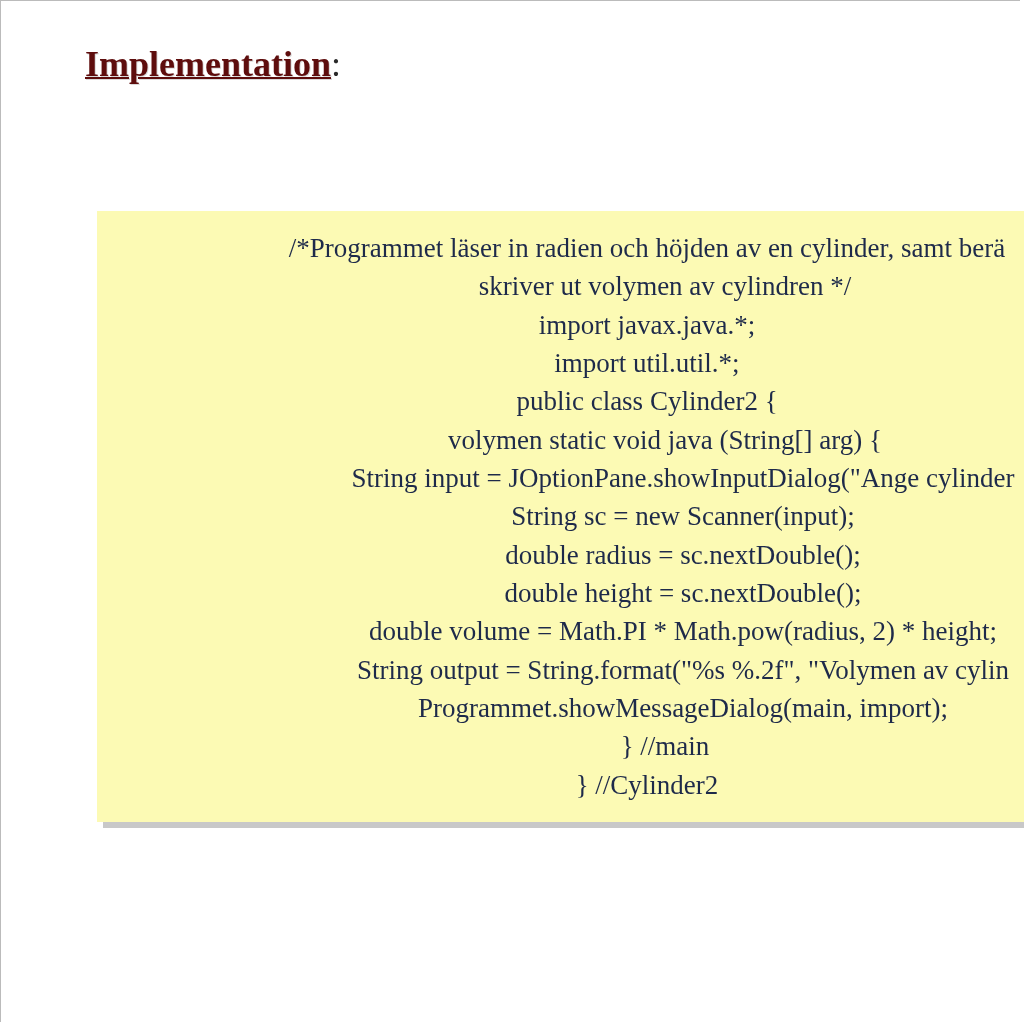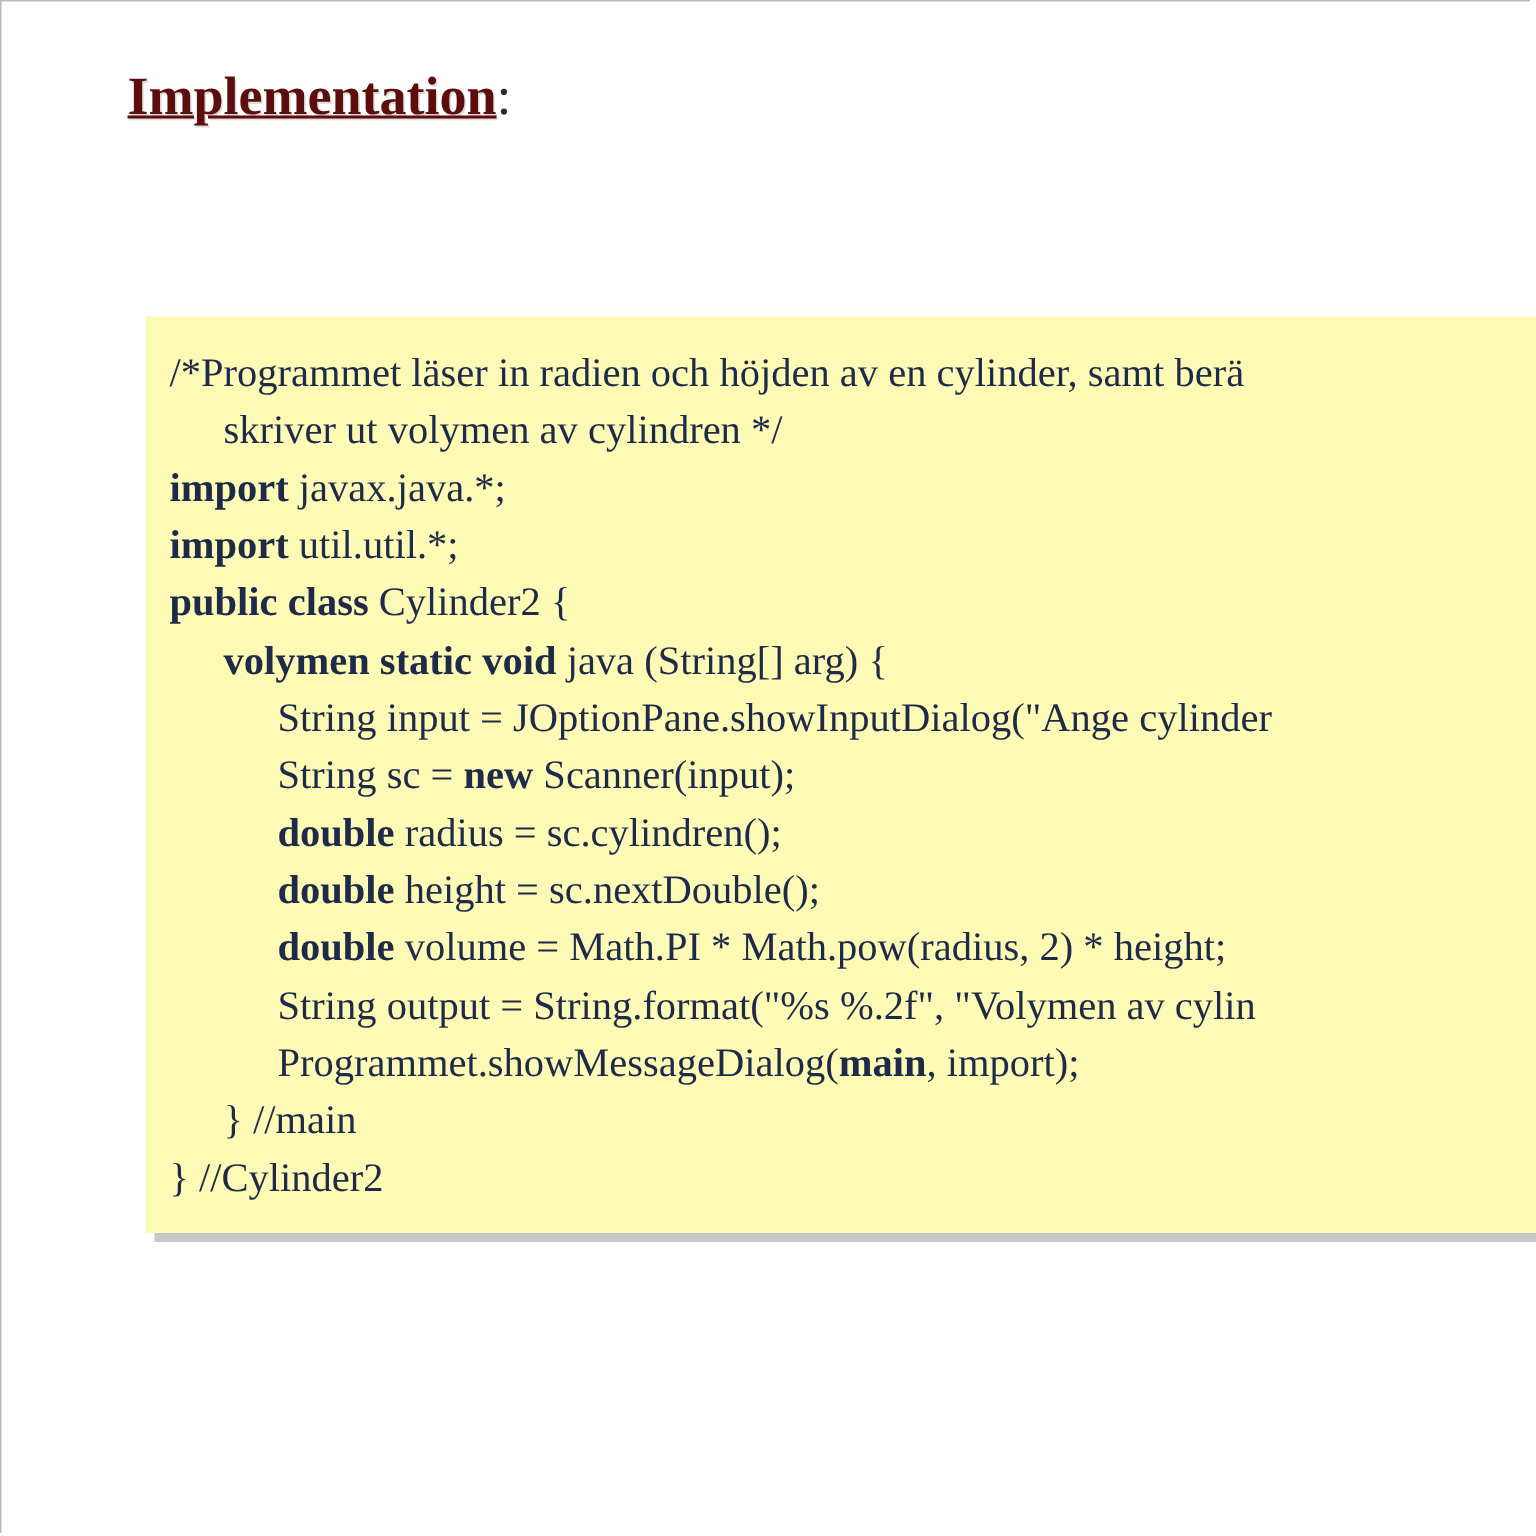--- a/index.html
+++ b/index.html
@@ -12,20 +12,21 @@
     overflow: hidden;
   }
   .page {
     border: 1px solid #bbb;
     border-right: none;
     border-bottom: none;
     width: 1020px;
     height: 1022px;
     position: relative;
     box-sizing: border-box;
+    text-align: center;
   }
   .heading {
     position: absolute;
     top: 42px;
     left: 84px;
     font-size: 36px;
     color: #2a2a2a;
     font-weight: normal;
   }
   .heading .underlined {
@@ -47,21 +48,21 @@
     left: -6px;
     top: -6px;
     background: #fcfab4;
     padding: 18px 16px 18px 16px;
     font-family: Georgia, 'Times New Roman', serif;
     font-size: 27px;
     line-height: 1.42;
     color: #1e2a4a;
     white-space: nowrap;
   }
-  .kw { font-weight: bold; }
+  .kw { font-weight: normal; }
   .code-line { display: block; }
   .i1 { padding-left: 36px; }
   .i2 { padding-left: 72px; }
 </style>
 </head>
 <body>
 
 <div class="page">
   <div class="heading">
     <span class="underlined">Implementation</span><span>:</span>
@@ -70,21 +71,21 @@
   <div class="code-shadow">
     <div class="code-block" id="code-block">
         <span class="code-line i0"><span>/*Programmet läser in radien och höjden av en cylinder, samt berä</span></span>
         <span class="code-line i1"><span>skriver ut volymen av cylindren */</span></span>
         <span class="code-line i0"><span class="kw">import </span><span>javax.java.*;</span></span>
         <span class="code-line i0"><span class="kw">import </span><span>util.util.*;</span></span>
         <span class="code-line i0"><span class="kw">public class </span><span>Cylinder2 {</span></span>
         <span class="code-line i1"><span class="kw">volymen static void </span><span>java (String[] arg) {</span></span>
         <span class="code-line i2"><span>String input = JOptionPane.showInputDialog("Ange cylinder</span></span>
         <span class="code-line i2"><span>String sc = </span><span class="kw">new </span><span>Scanner(input);</span></span>
-        <span class="code-line i2"><span class="kw">double </span><span>radius  = sc.cylindren();</span></span>
+        <span class="code-line i2"><span class="kw">double </span><span>radius  = sc.nextDouble();</span></span>
         <span class="code-line i2"><span class="kw">double </span><span>height = sc.nextDouble();</span></span>
         <span class="code-line i2"><span class="kw">double </span><span>volume = Math.PI * Math.pow(radius, 2) * height;</span></span>
         <span class="code-line i2"><span>String output = String.format("%s %.2f", "Volymen av cylin</span></span>
         <span class="code-line i2"><span>Programmet.showMessageDialog(</span><span class="kw">main</span><span>, import);</span></span>
         <span class="code-line i1"><span>} //main</span></span>
         <span class="code-line i0"><span>} //Cylinder2</span></span>
       </div>
   </div>
 </div>
 

